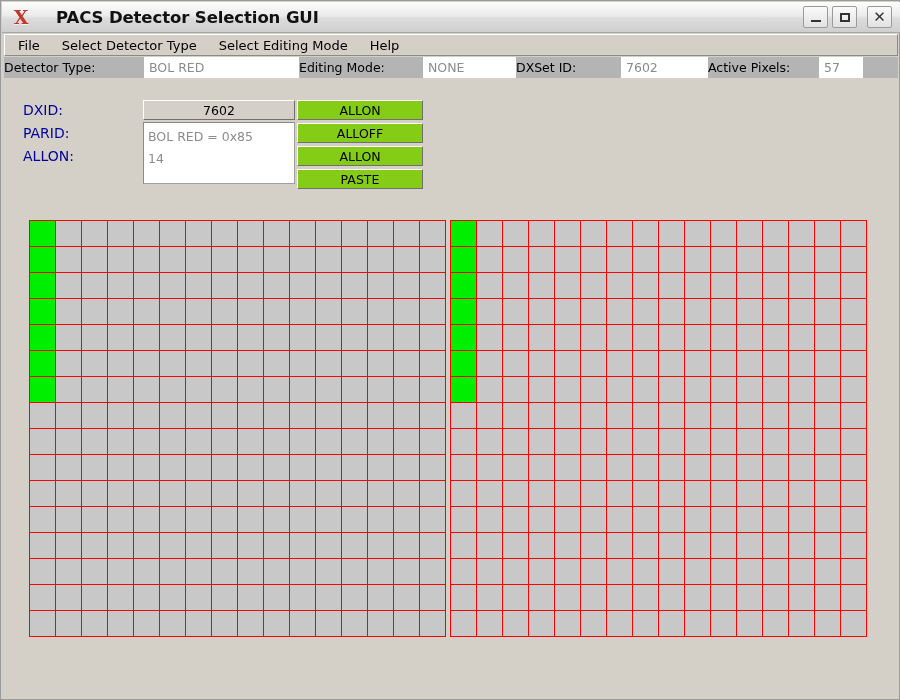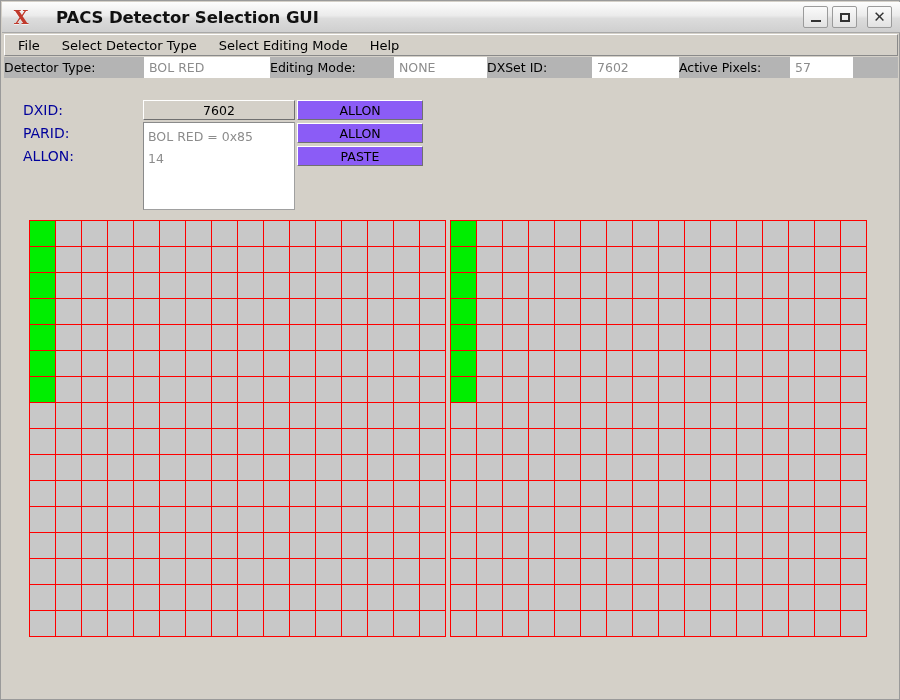--- a/index.html
+++ b/index.html
@@ -190,21 +190,21 @@
     font-size: 12.5px;
     color: #000000;
     cursor: pointer;
   }
 
   .text-area {
     position: absolute;
     left: 142px;
     top: 121px;
     width: 152px;
-    height: 88px;
+    height: 62px;
     box-sizing: border-box;
     background: #ffffff;
     border: 1px solid #a0a0a0;
     border-top-color: #8a8a8a;
     border-left-color: #8a8a8a;
     padding: 3px 4px 0 4px;
     overflow: hidden;
   }
   .ta-line {
     font-size: 12.5px;
@@ -218,21 +218,21 @@
     position: absolute;
     left: 296px;
     top: 99px;
     width: 126px;
   }
   .act-btn {
     width: 126px;
     height: 20px;
     margin-bottom: 3px;
     box-sizing: border-box;
-    background: #8b5cf6;
+    background: #84cc16;
     border-top: 1px solid #ffffff;
     border-left: 1px solid #ffffff;
     border-right: 1px solid #707070;
     border-bottom: 1px solid #707070;
     display: flex;
     align-items: center;
     justify-content: center;
     font-size: 12.5px;
     color: #000000;
     cursor: pointer;
@@ -284,47 +284,48 @@
 
   <div class="menubar">
     <div class="menu-item">File</div>
     <div class="menu-item">Select Detector Type</div>
     <div class="menu-item">Select Editing Mode</div>
     <div class="menu-item">Help</div>
   </div>
 
   <div class="headerstrip">
     <div class="hs-label" style="width:140px">Detector Type:</div>
-    <div class="hs-value" style="width:126px">BOL RED</div>
+    <div class="hs-value" style="width:155px">BOL RED</div>
 
     <div class="hs-label" style="width:124px">Editing Mode:</div>
     <div class="hs-value" style="width:93px">NONE</div>
 
     <div class="hs-label" style="width:105px">DXSet ID:</div>
     <div class="hs-value" style="width:87px">7602</div>
 
     <div class="hs-label" style="width:111px">Active Pixels:</div>
-    <div class="hs-value" style="width:63px">57</div>
+    <div class="hs-value" style="width:44px">57</div>
   </div>
 
   <div class="info-labels">
     <div class="info-label">DXID:</div>
     <div class="info-label">PARID:</div>
     <div class="info-label">ALLON:</div>
   </div>
 
   <div class="dxid-field">7602</div>
 
   <div class="text-area">
     <div class="ta-line">BOL RED = 0x85</div>
     <div class="ta-line">14</div>
   </div>
 
   <div class="btn-column">
     <div class="act-btn">ALLON</div>
+    <div class="act-btn">ALLOFF</div>
     <div class="act-btn">ALLON</div>
     <div class="act-btn">PASTE</div>
   </div>
 
   <div class="grid-wrap grid-left" style="grid-template-columns: repeat(16, 25px); grid-template-rows: repeat(16, 25px);">
       <div class="cell on"></div>
       <div class="cell"></div>
       <div class="cell"></div>
       <div class="cell"></div>
       <div class="cell"></div>

